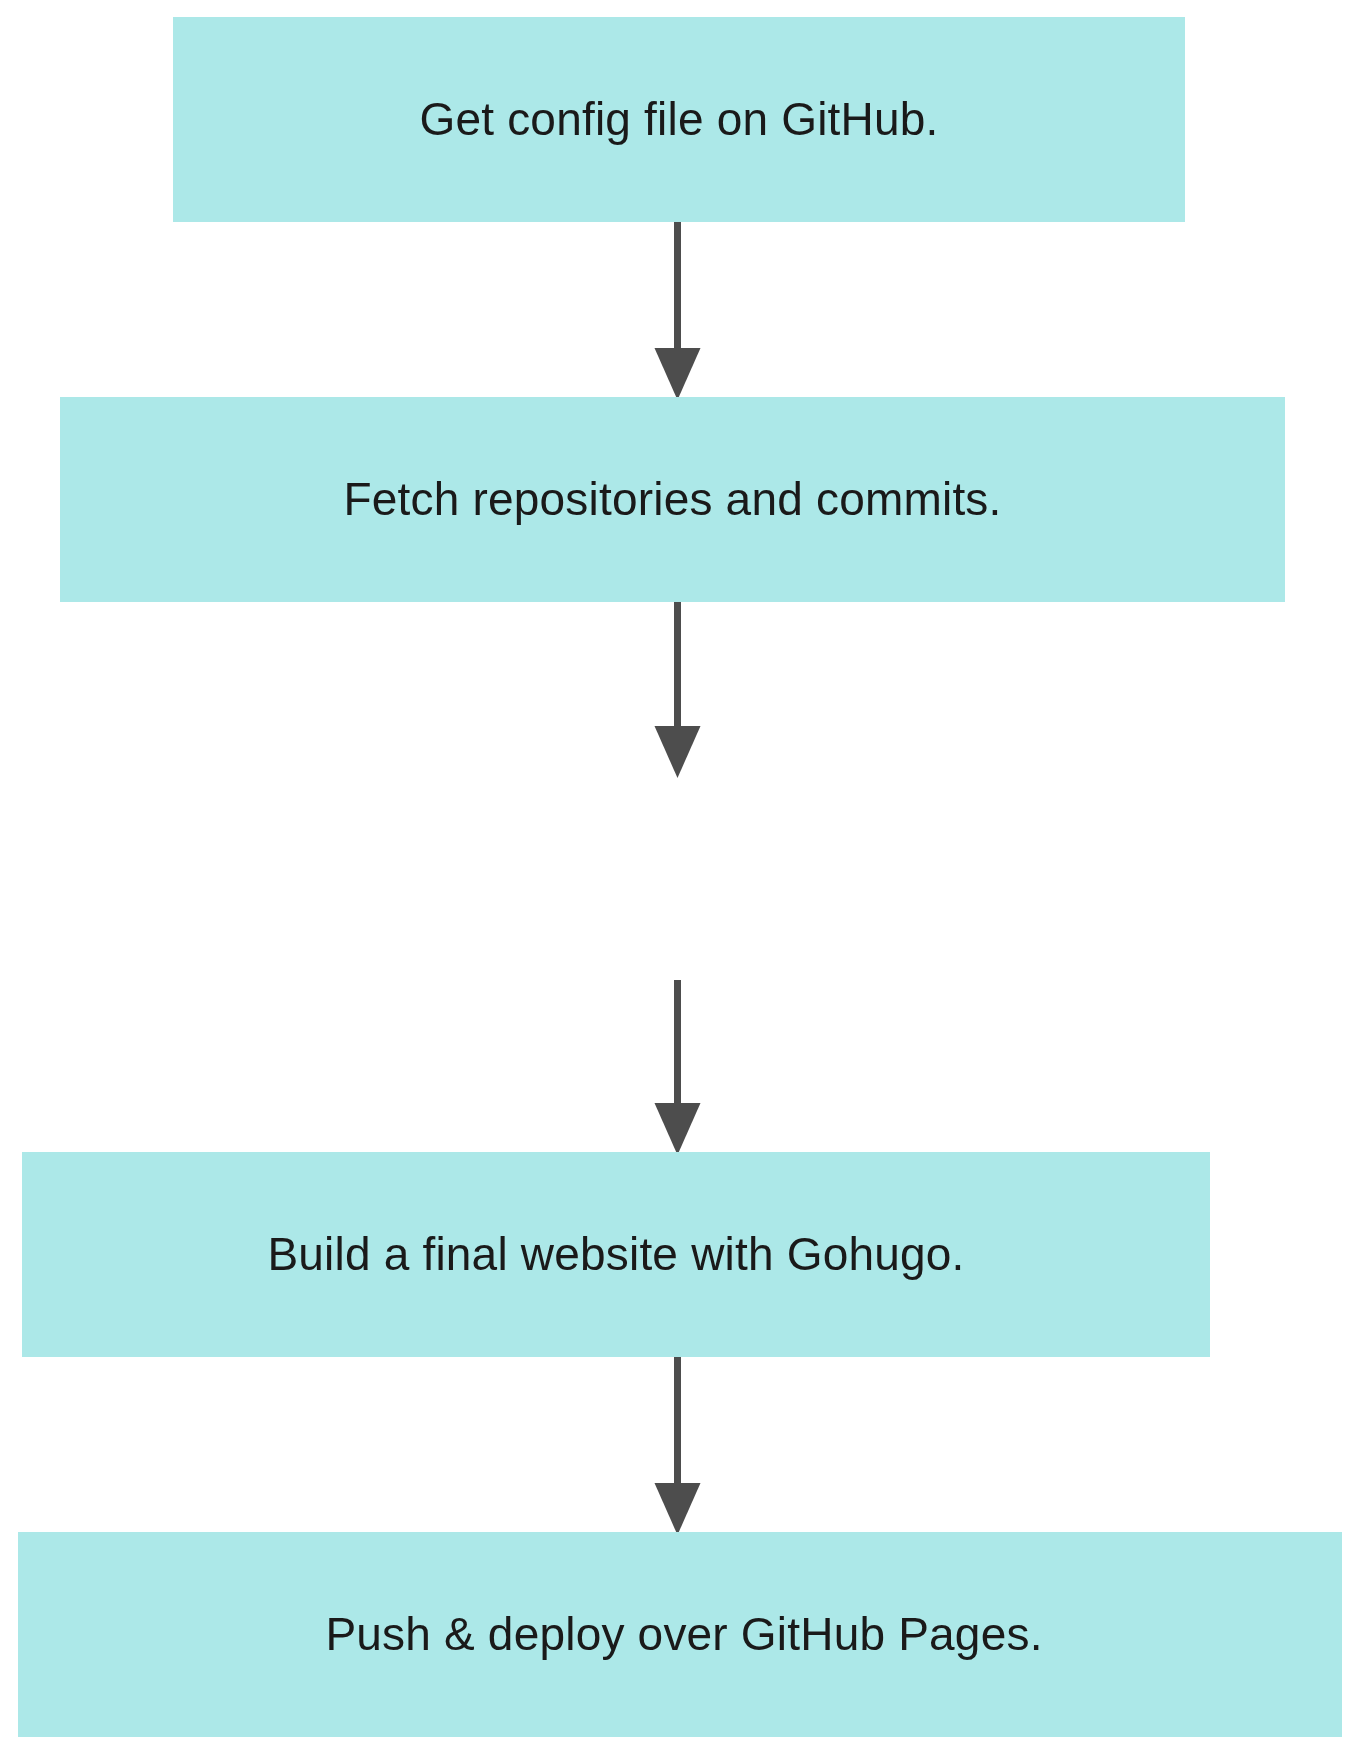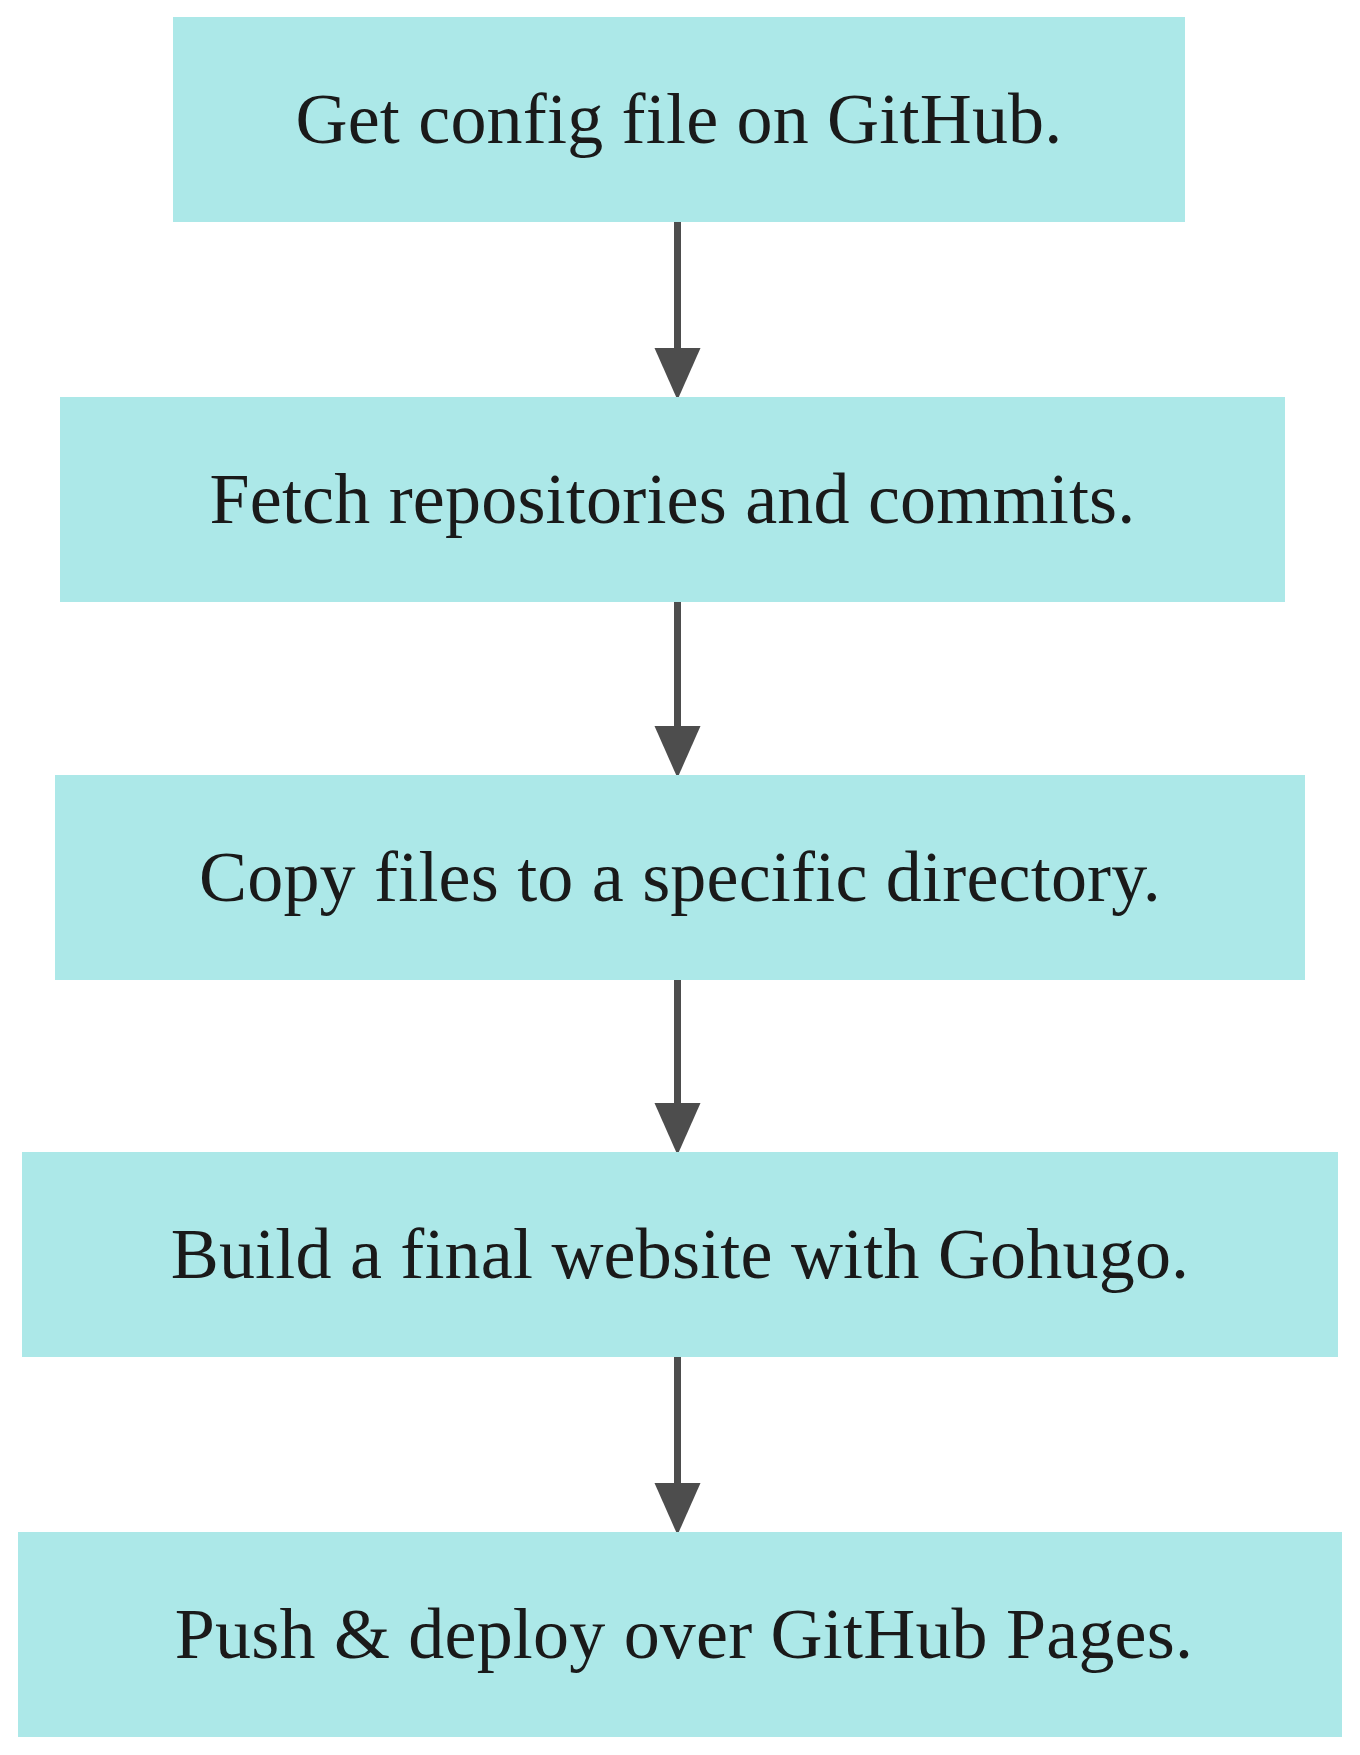--- a/index.html
+++ b/index.html
@@ -24,22 +24,22 @@
   }
   .node {
     position: absolute;
     background: #ace8e8;
     display: flex;
     align-items: center;
     justify-content: center;
     box-sizing: border-box;
   }
   .node-label {
-    font-family: Liberation Serif, serif;
-    font-size: 72px;
+    font-family: Liberation Sans, sans-serif;
+    font-size: 46px;
     line-height: 1.05;
     color: #1a1a1a;
     white-space: nowrap;
     letter-spacing: 0.2px;
     text-align: center;
   }
   .edge {
     position: absolute;
     pointer-events: none;
   }
@@ -82,25 +82,22 @@
   </div>
 
   <div class="node" style="left:173px; top:17px; width:1012px; height:205px;">
     <span class="node-label">Get config file on GitHub.</span>
   </div>
 
   <div class="node" style="left:60px; top:397px; width:1225px; height:205px;">
     <span class="node-label">Fetch repositories and commits.</span>
   </div>
 
-  <div class="node" style="left:55px; top:775px; width:1250px; height:205px;">
-    <span class="node-label">Copy files to a specific directory.</span>
-  </div>
 
-  <div class="node" style="left:22px; top:1152px; width:1316px; height:205px;">
+  <div class="node" style="left:22px; top:1152px; width:1188px; height:205px;">
     <span class="node-label">Build a final website with Gohugo.</span>
   </div>
 
   <div class="node" style="left:18px; top:1532px; width:1324px; height:205px;padding-left:8px;">
     <span class="node-label">Push &amp; deploy over GitHub Pages.</span>
   </div>
 
 </div>
 
 </body></html>

